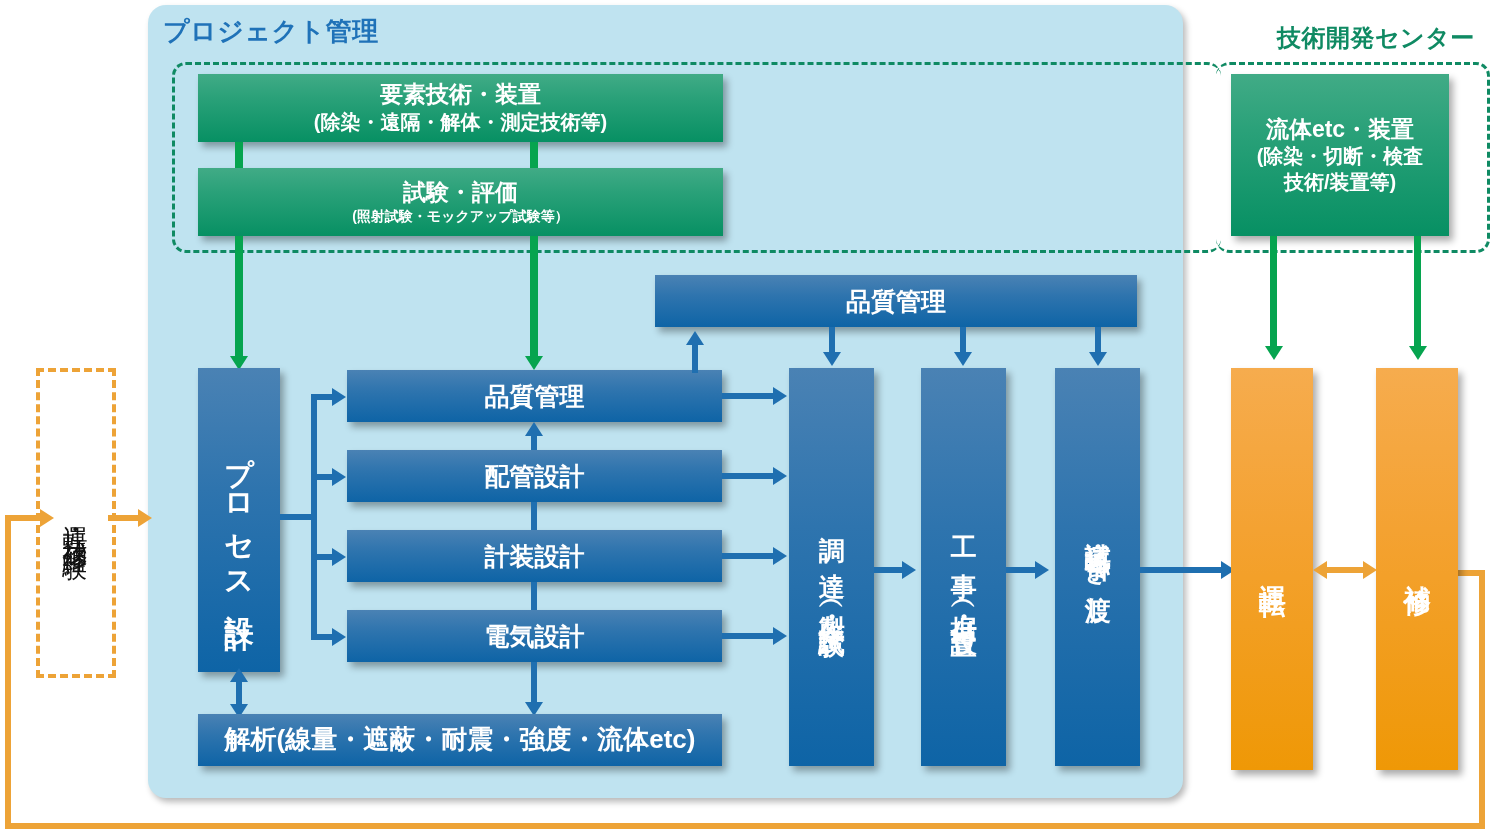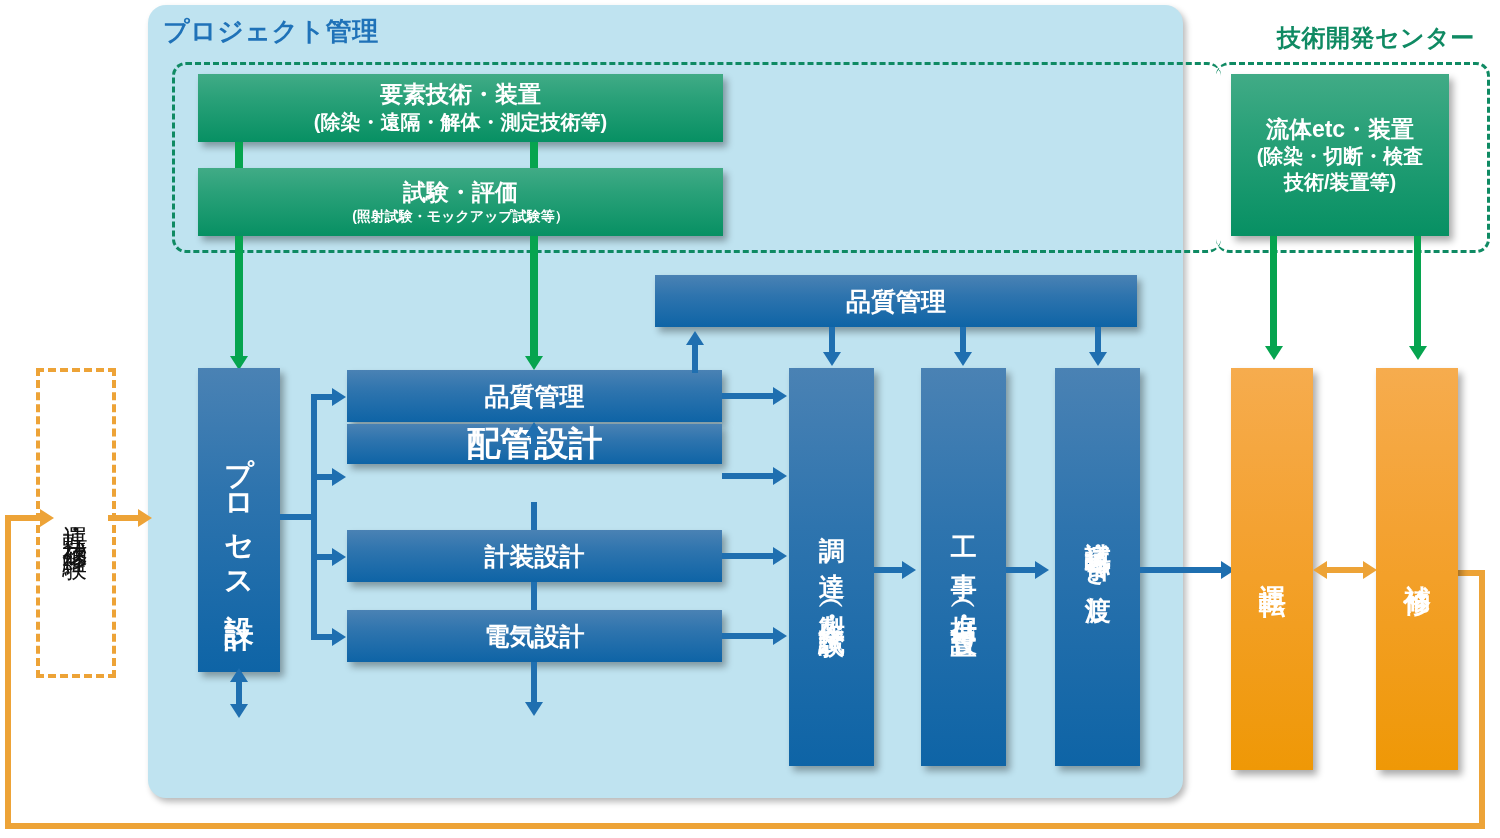--- a/index.html
+++ b/index.html
@@ -149,37 +149,40 @@
   <div class="ln b" style="left:311px;top:634px;width:26px;height:6px;"></div>
   <div class="arrow ar-b" style="left:332px;top:628px;"></div>
 
   <div class="ln b" style="left:236px;top:676px;width:6px;height:36px;"></div>
   <div class="arrow au-b" style="left:230px;top:668px;"></div>
   <div class="arrow ad-b" style="left:230px;top:704px;"></div>
 
   <div class="abs box blue" style="left:347px;top:370px;width:375px;height:52px;font-size:25px;">
     <span>品質管理</span>
   </div>
-  <div class="abs box blue" style="left:347px;top:424px;width:375px;height:40px;font-size:34px;">
+  <div class="abs box blue" style="left:347px;top:450px;width:375px;height:52px;font-size:25px;">
     <span>配管設計</span>
   </div>
   <div class="abs box blue" style="left:347px;top:610px;width:375px;height:52px;font-size:25px;">
     <span>電気設計</span>
   </div>
   <div class="abs box blue" style="left:347px;top:530px;width:375px;height:52px;font-size:25px;">
     <span>計装設計</span>
   </div>
 
   <div class="ln b" style="left:531px;top:430px;width:6px;height:20px;"></div>
   <div class="arrow au-b" style="left:525px;top:422px;"></div>
   <div class="ln b" style="left:531px;top:502px;width:6px;height:28px;"></div>
   <div class="ln b" style="left:531px;top:582px;width:6px;height:28px;"></div>
   <div class="ln b" style="left:531px;top:662px;width:6px;height:42px;"></div>
   <div class="arrow ad-b" style="left:525px;top:702px;"></div>
 
+  <div class="abs box blue" style="left:198px;top:714px;width:524px;height:52px;font-size:26px;">
+    <span>解析(線量・遮蔽・耐震・強度・流体etc)</span>
+  </div>
 
   <div class="ln b" style="left:722px;top:393px;width:55px;height:6px;"></div>
   <div class="arrow ar-b" style="left:773px;top:387px;"></div>
   <div class="ln b" style="left:722px;top:473px;width:55px;height:6px;"></div>
   <div class="arrow ar-b" style="left:773px;top:467px;"></div>
   <div class="ln b" style="left:722px;top:553px;width:55px;height:6px;"></div>
   <div class="arrow ar-b" style="left:773px;top:547px;"></div>
   <div class="ln b" style="left:722px;top:633px;width:55px;height:6px;"></div>
   <div class="arrow ar-b" style="left:773px;top:627px;"></div>
 

